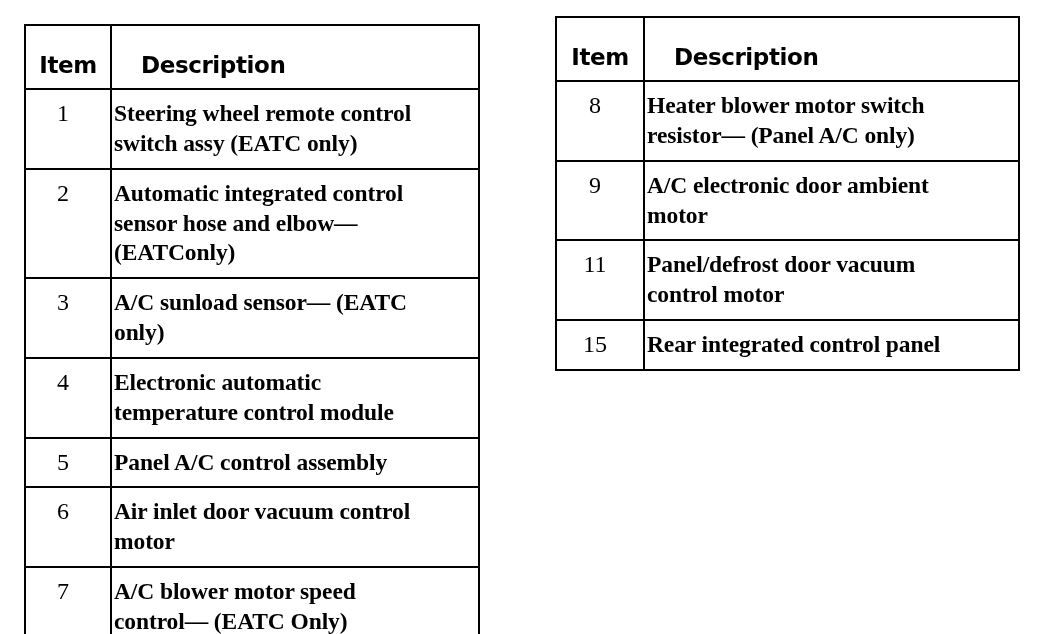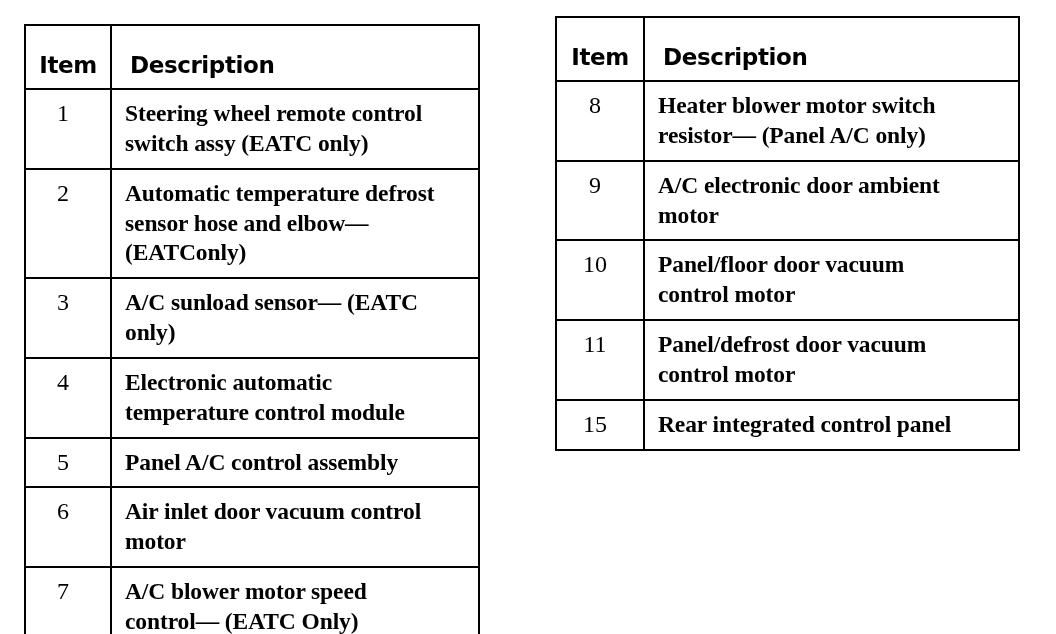--- a/index.html
+++ b/index.html
@@ -53,35 +53,35 @@
     font-size: 23px;
     letter-spacing: -0.4px;
     padding: 26px 0 10px 0;
     vertical-align: bottom;
   }
   th.col-item {
     text-align: center;
   }
   th.col-desc {
     text-align: left;
-    padding-left: 18px;
+    padding-left: 29px;
   }
 
   
   td.cell-item {
     text-align: center;
     font-size: 24px;
     padding: 9px 10px 8px 0;
     line-height: 1.18;
   }
   td.cell-desc {
     text-align: left;
     font-size: 23.5px;
     line-height: 1.27;
-    padding: 9px 8px 9px 13px;
+    padding: 9px 8px 9px 2px;
     font-weight: 600;
     letter-spacing: -0.1px;
   }
 
   
   .left .col-w-item  { width: 86px; }
   .left .col-w-desc  { width: 368px; }
   .right .col-w-item { width: 88px; }
   .right .col-w-desc { width: 375px; }
 
@@ -107,21 +107,21 @@
         <tr>
           <td class="cell-item">1</td>
           <td class="cell-desc">
             <span class="desc-line">Steering wheel remote control</span>
             <span class="desc-line">switch assy (EATC only)</span>
           </td>
         </tr>
         <tr>
           <td class="cell-item">2</td>
           <td class="cell-desc">
-            <span class="desc-line">Automatic temperature defrost</span>
+            <span class="desc-line">Automatic integrated control</span>
             <span class="desc-line">sensor hose and elbow—</span>
             <span class="desc-line">(EATConly)</span>
           </td>
         </tr>
         <tr>
           <td class="cell-item">3</td>
           <td class="cell-desc">
             <span class="desc-line">A/C sunload sensor— (EATC</span>
             <span class="desc-line">only)</span>
           </td>
@@ -176,27 +176,20 @@
           </td>
         </tr>
         <tr>
           <td class="cell-item">9</td>
           <td class="cell-desc">
             <span class="desc-line">A/C electronic door ambient</span>
             <span class="desc-line">motor</span>
           </td>
         </tr>
         <tr>
-          <td class="cell-item">10</td>
-          <td class="cell-desc">
-            <span class="desc-line">Panel/floor door vacuum</span>
-            <span class="desc-line">control motor</span>
-          </td>
-        </tr>
-        <tr>
           <td class="cell-item">11</td>
           <td class="cell-desc">
             <span class="desc-line">Panel/defrost door vacuum</span>
             <span class="desc-line">control motor</span>
           </td>
         </tr>
         <tr>
           <td class="cell-item">15</td>
           <td class="cell-desc">
             <span class="desc-line">Rear integrated control panel</span>

